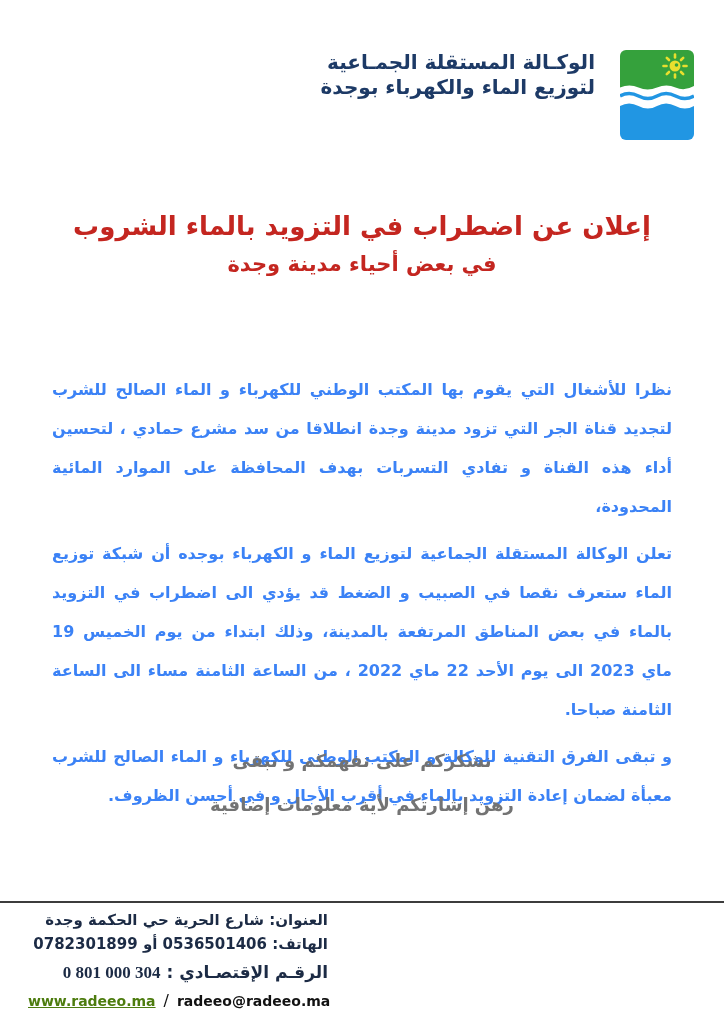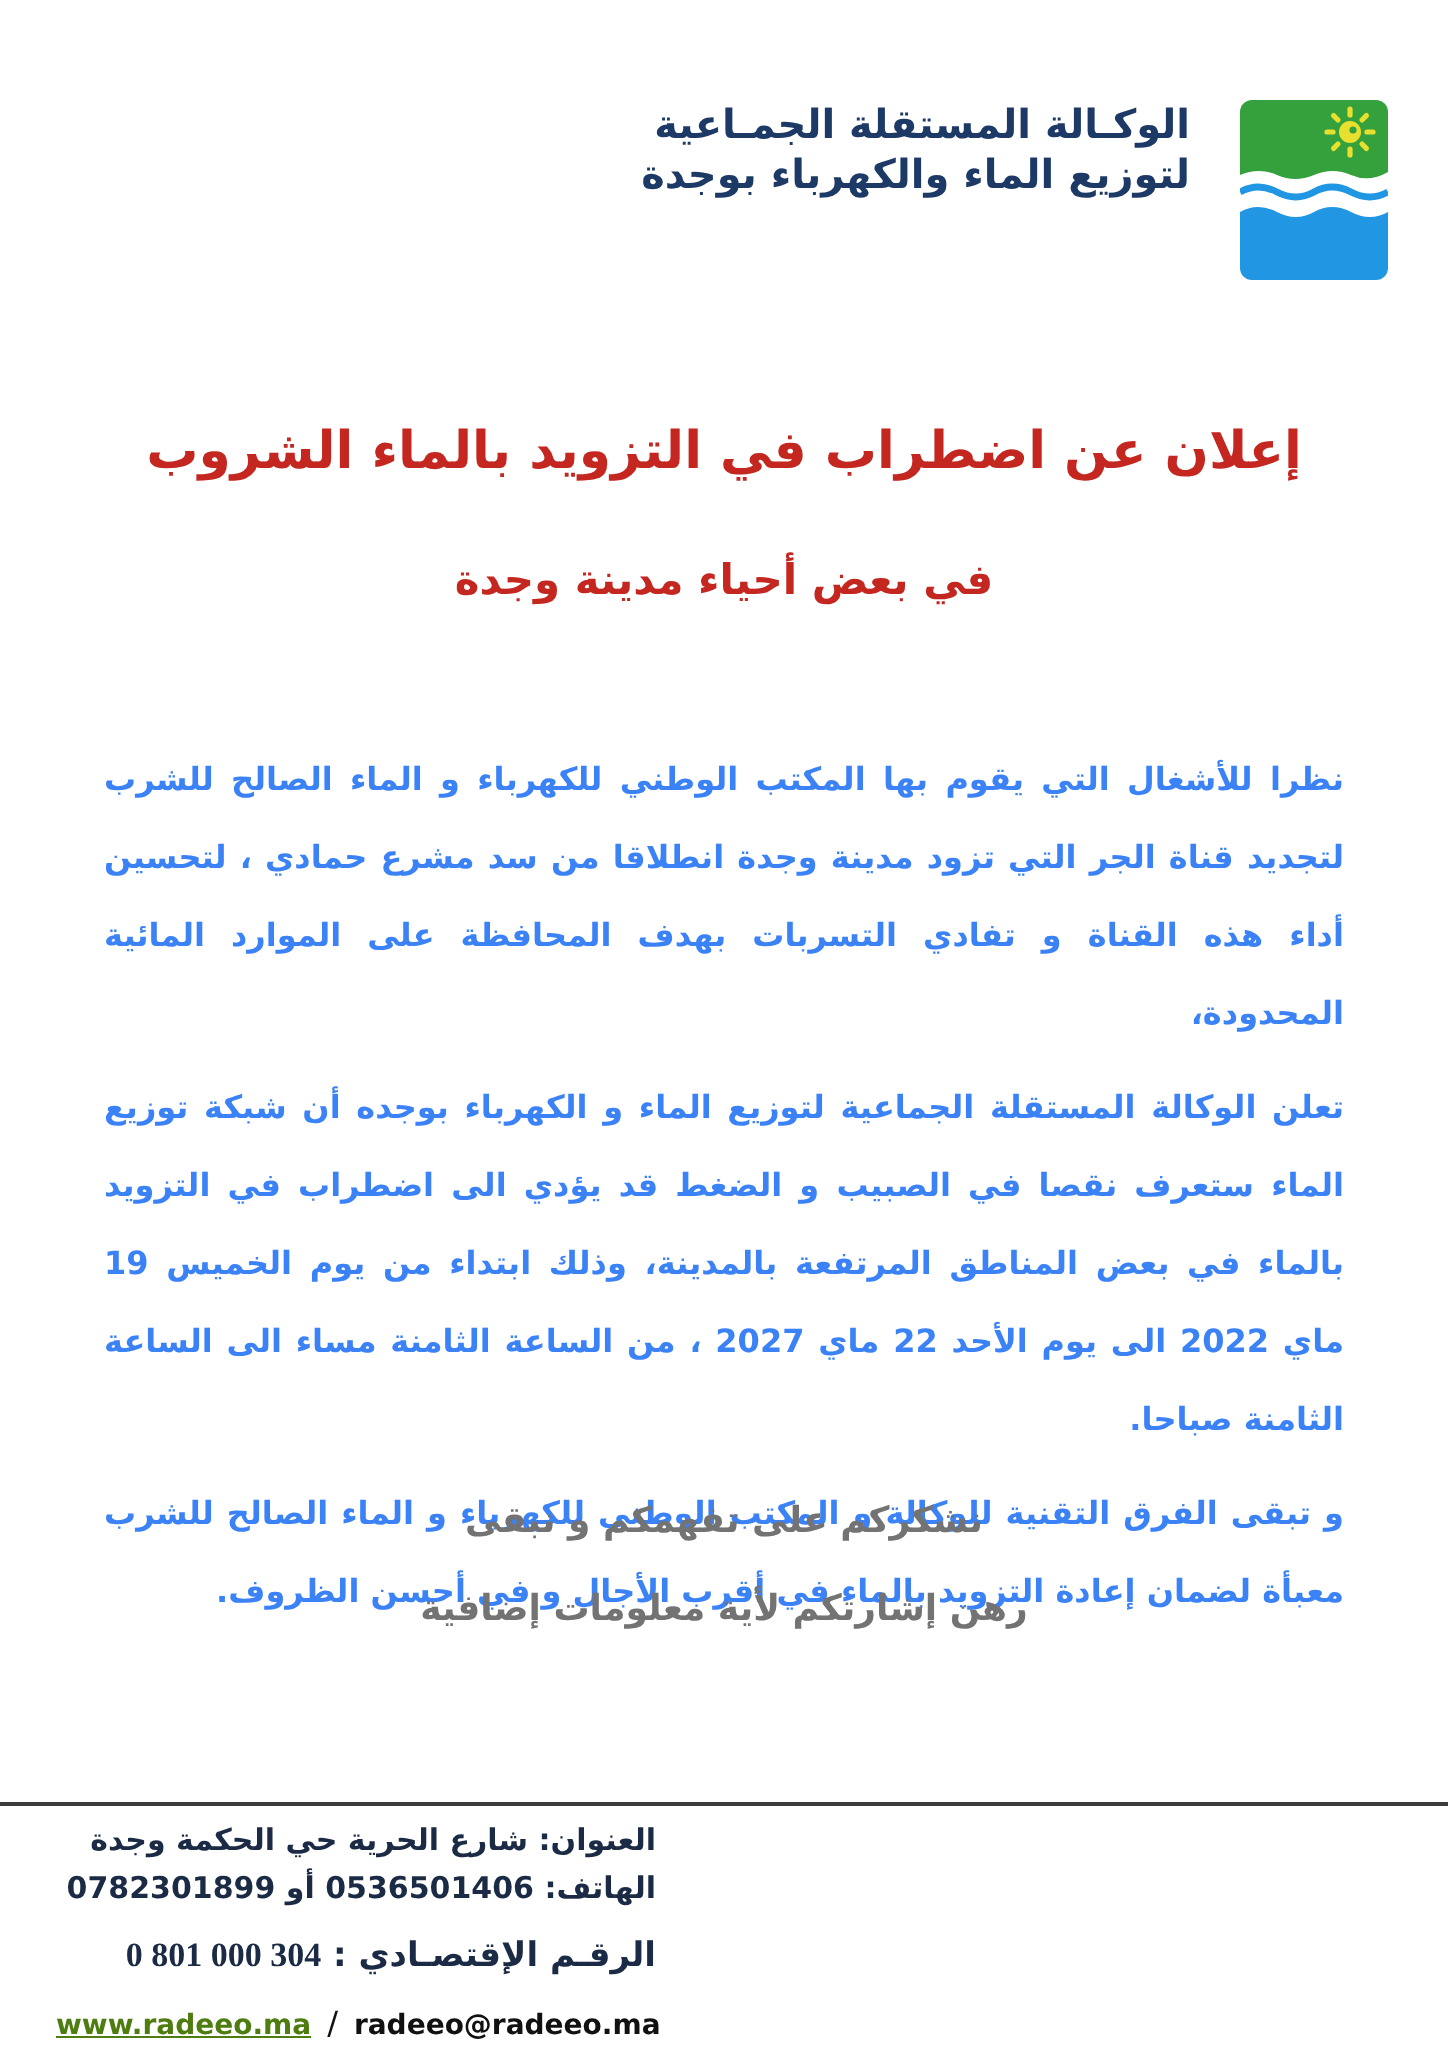--- a/index.html
+++ b/index.html
@@ -9,40 +9,40 @@
   
   .logo-block{position:absolute;top:50px;right:30px;display:flex;flex-direction:row;gap:25px;align-items:stretch;}
   .logo-text{display:flex;flex-direction:column;justify-content:flex-start;direction:rtl;text-align:right;}
   .org-line{font-size:20px;font-weight:700;color:#1d3a66;line-height:25px;white-space:nowrap;}
   .brand{direction:ltr;font-family:"Liberation Sans","DejaVu Sans",sans-serif;font-size:34px;font-weight:700;
          letter-spacing:7px;color:#2878c8;line-height:38px;margin-top:3px;text-align:center;white-space:nowrap;}
   .logo-mark{width:74px;height:90px;flex:0 0 auto;}
 
   
   .title{position:absolute;top:206px;left:0;right:0;text-align:center;direction:rtl;color:#c42620;font-weight:700;}
-  .title-line1{font-size:26px;line-height:40px;margin-bottom:26px;}
+  .title-line1{font-size:26px;line-height:40px;}
   .title-line2{font-size:21px;line-height:36px;}
 
   
   .body-text{position:absolute;top:370px;left:52px;right:52px;direction:rtl;text-align:justify;
              color:#3b82f6;font-size:16px;font-weight:700;}
   .body-text p{margin:0 0 8px 0;line-height:39px;}
 
   
   .closing{position:absolute;top:748px;left:0;right:0;text-align:center;direction:rtl;
            color:#737373;font-weight:700;font-size:18px;}
   .closing-line1{margin-bottom:18px;line-height:26px;}
   .closing-line2{line-height:26px;}
 
   
   .divider{position:absolute;top:901px;left:0;width:724px;height:2px;background:#3c3c3c;}
   .footer-block{position:absolute;top:908px;left:28px;width:300px;direction:rtl;text-align:right;color:#1c2b45;}
   .f-address{font-size:15px;font-weight:700;line-height:24px;white-space:nowrap;}
   .f-phone{font-size:15px;font-weight:700;line-height:24px;white-space:nowrap;}
-  .f-eco{font-size:17px;font-weight:700;line-height:36px;margin-top:4px;white-space:nowrap;}
+  .f-eco{font-size:17px;font-weight:700;line-height:24px;margin-top:4px;white-space:nowrap;}
   .f-eco .eco-number{direction:ltr;unicode-bidi:isolate;font-family:"Liberation Serif","DejaVu Serif",serif;}
   .f-web{direction:ltr;text-align:left;font-size:14px;font-weight:700;margin-top:6px;white-space:nowrap;color:#111111;}
   .f-web a{color:#4d7c0f;text-decoration:underline;cursor:pointer;}
   .f-web .sep{margin:0 8px;font-weight:400;font-size:16px;}
 </style>
 </head>
 <body>
 
 <div class="page">
 
@@ -80,21 +80,21 @@
     </svg>
   </header>
 
   <h1 class="title" style="margin:0;">
     <div class="title-line1">إعلان عن اضطراب في التزويد بالماء الشروب</div>
     <div class="title-line2">في بعض أحياء مدينة وجدة</div>
   </h1>
 
   <main class="body-text">
     <p>نظرا للأشغال التي يقوم بها المكتب الوطني للكهرباء و الماء الصالح للشرب لتجديد قناة الجر التي تزود مدينة وجدة انطلاقا من سد مشرع حمادي ، لتحسين أداء هذه القناة و تفادي التسربات بهدف المحافظة على الموارد المائية المحدودة،</p>
-    <p>تعلن الوكالة المستقلة الجماعية لتوزيع الماء و الكهرباء بوجده أن شبكة توزيع الماء ستعرف نقصا في الصبيب و الضغط قد يؤدي الى اضطراب في التزويد بالماء في بعض المناطق المرتفعة بالمدينة، وذلك ابتداء من يوم الخميس 19 ماي 2022 الى يوم الأحد 22 ماي 2027 ، من الساعة الثامنة مساء الى الساعة الثامنة صباحا.</p>
+    <p>تعلن الوكالة المستقلة الجماعية لتوزيع الماء و الكهرباء بوجده أن شبكة توزيع الماء ستعرف نقصا في الصبيب و الضغط قد يؤدي الى اضطراب في التزويد بالماء في بعض المناطق المرتفعة بالمدينة، وذلك ابتداء من يوم الخميس 19 ماي 2023 الى يوم الأحد 22 ماي 2022 ، من الساعة الثامنة مساء الى الساعة الثامنة صباحا.</p>
     <p>و تبقى الفرق التقنية للوكالة و المكتب الوطني للكهرباء و الماء الصالح للشرب معبأة لضمان إعادة التزويد بالماء في أقرب الأجال و في أحسن الظروف.</p>
   </main>
 
   <div class="closing">
     <div class="closing-line1">نشكركم على تفهمكم و نبقى</div>
     <div class="closing-line2">رهن إشارتكم لأية معلومات إضافية</div>
   </div>
 
   <div class="divider"></div>
   <footer class="footer-block">

